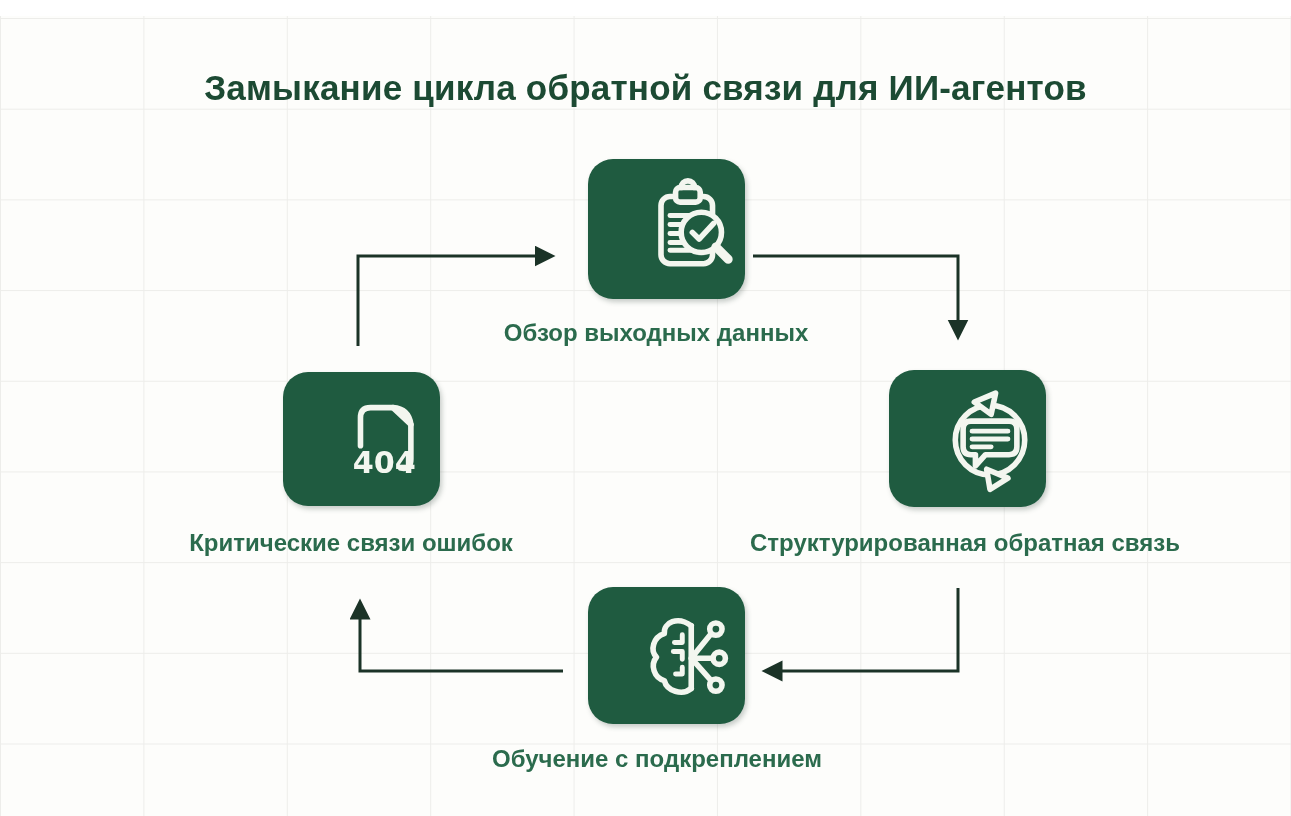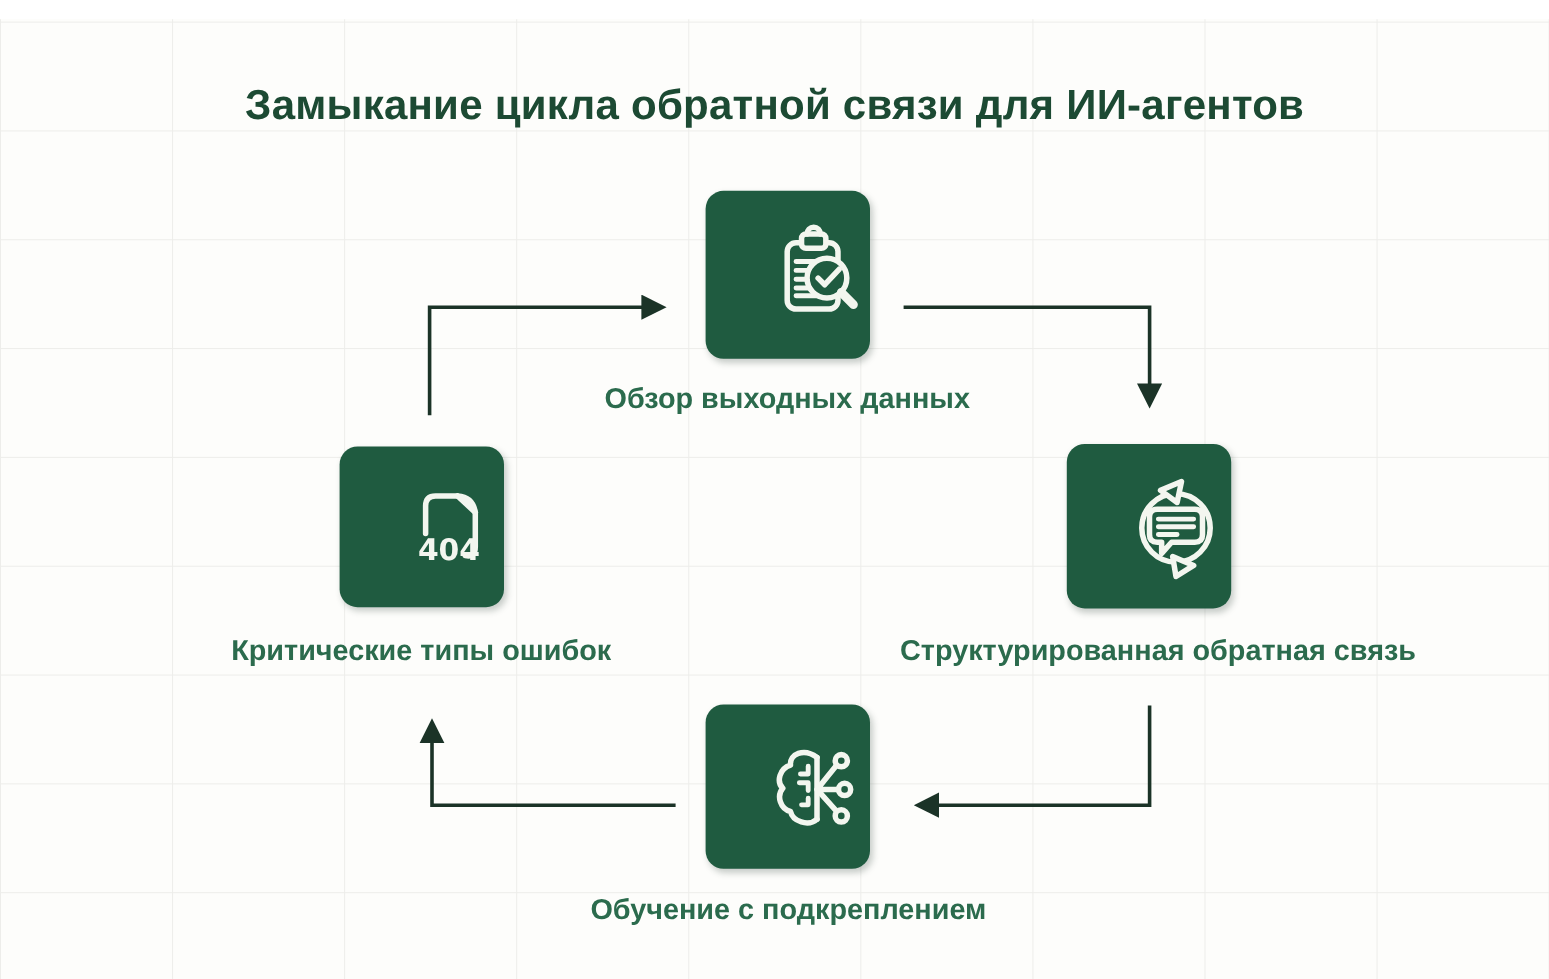--- a/index.html
+++ b/index.html
@@ -27,23 +27,23 @@
     margin-top:16px;
   }
   .title{
     position:absolute;top:52px;left:0;width:100%;
     text-align:center;
     font-size:35px;font-weight:700;
     color:var(--title-text);
     letter-spacing:0.2px;
   }
   .tile{
-    position:absolute;width:137px;height:137px;
+    position:absolute;width:157px;height:137px;
     background:var(--icon-background);
-    border-radius:15px;
+    border-radius:25px;
     box-shadow:2px 3px 5px rgba(40,60,50,0.25);
     display:flex;align-items:center;justify-content:center;padding-left:45px;
   }
   .tile svg{width:118px;height:118px;display:block;}
   .tile-top{left:588px;top:143px;height:140px;}
   .tile-right{left:889px;top:354px;}
   .tile-bottom{left:588px;top:571px;}
   .tile-left{left:283px;top:356px;height:134px;}
   .node-label{
     position:absolute;
@@ -132,15 +132,15 @@
   <div class="tile tile-left">
     <svg viewBox="0 0 100 100">
       <g class="ic">
         <path d="M29 56 V31 Q29 22 38 22 H58"></path>
         <path d="M58 22 L74 37 M58 22 Q72 23 74 37"></path>
         <path d="M74 37 V68 Q74 78 65 76"></path>
         <text class="ic-text" x="22" y="80">404</text>
       </g>
     </svg>
   </div>
-  <div class="node-label label-left">Критические типы ошибок</div>
+  <div class="node-label label-left">Критические связи ошибок</div>
 
 </div>
 
 </body></html>

